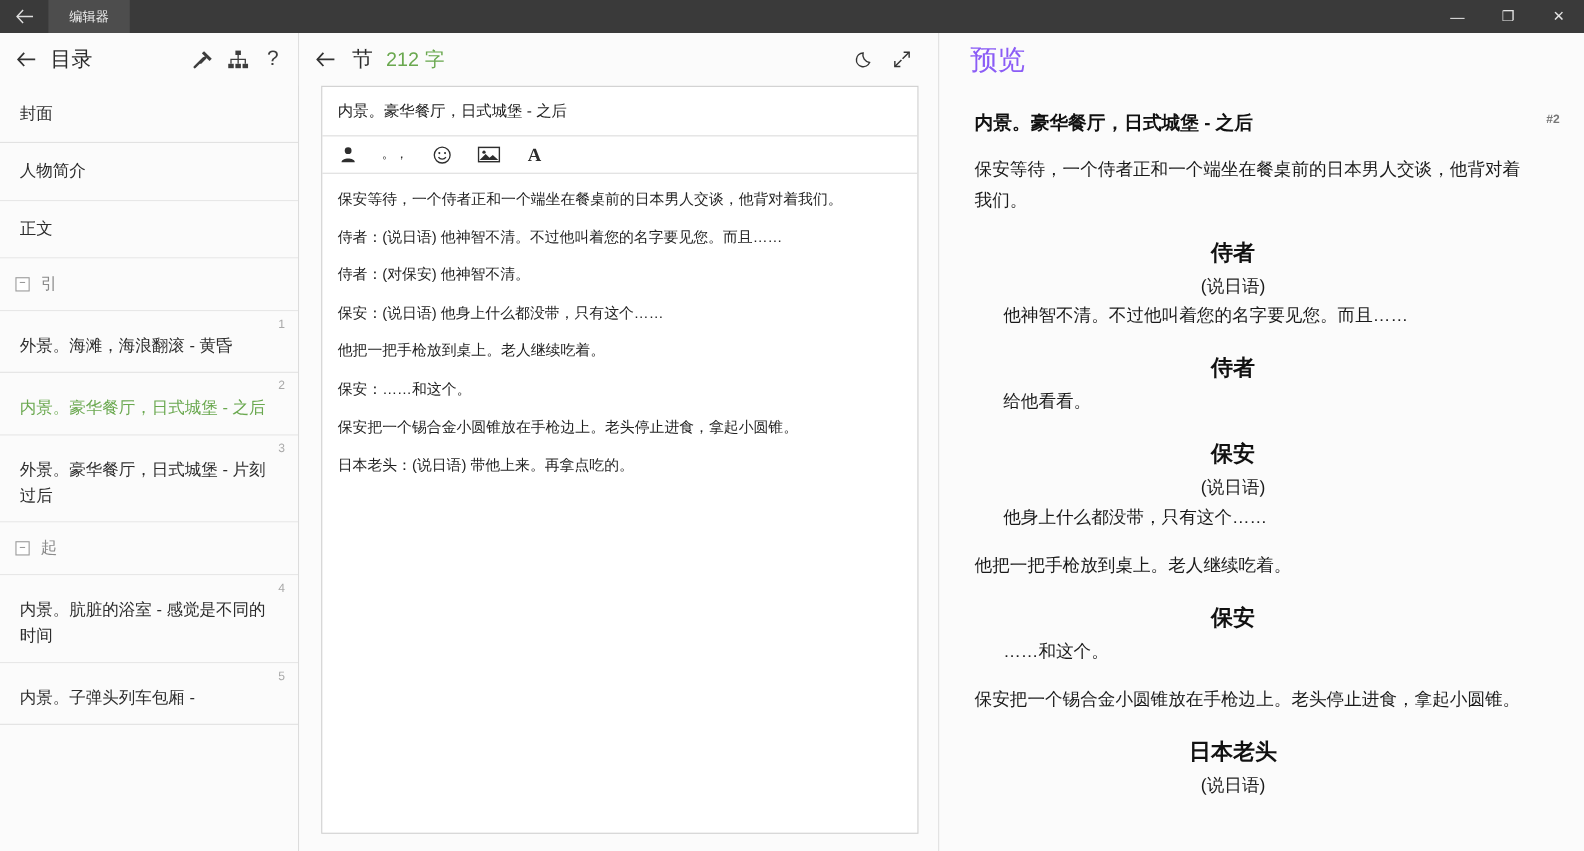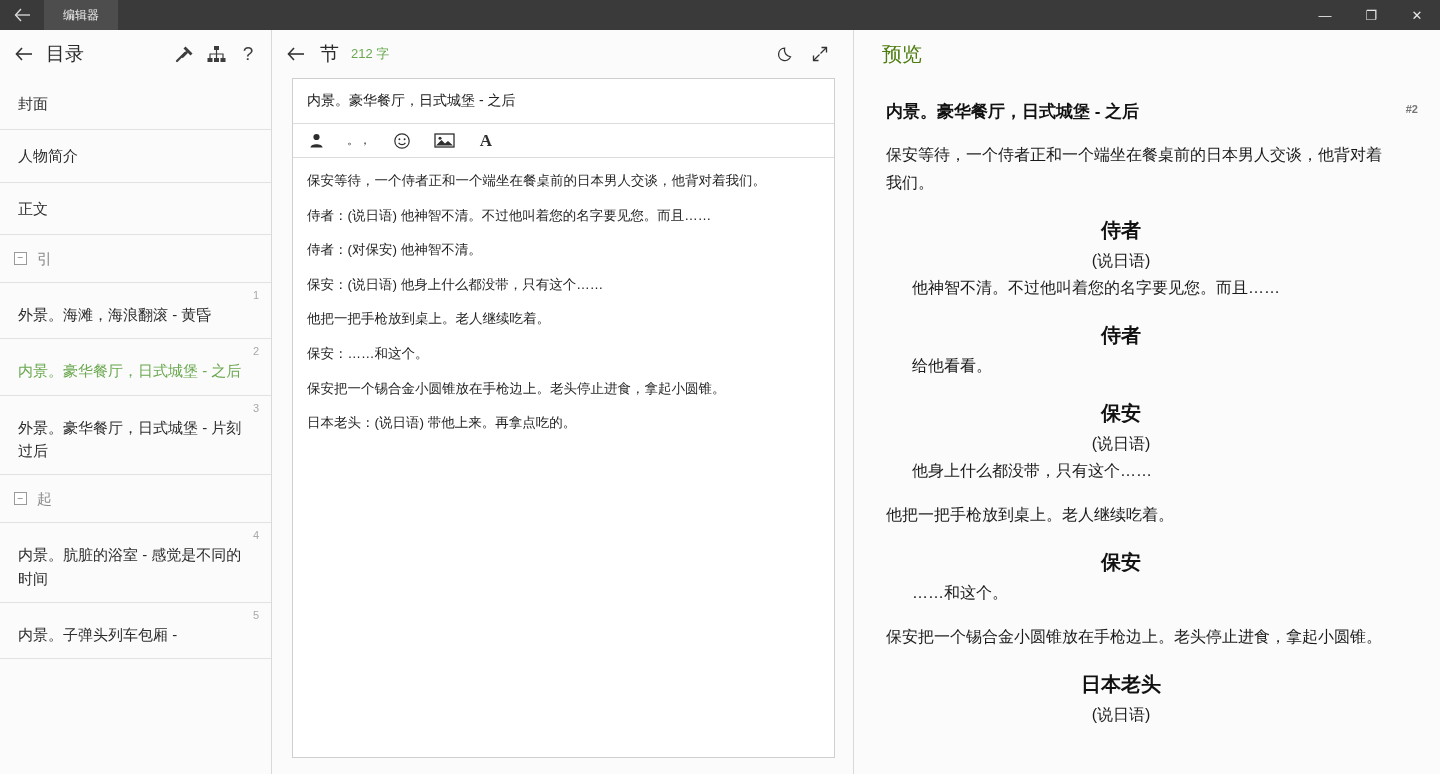--- a/index.html
+++ b/index.html
@@ -155,21 +155,21 @@
     width: 28px; height: 28px;
     display: flex; align-items: center; justify-content: center;
     font-size: 17px; color: #333;
   }
   .ed-title {
     font-size: 19px;
     color: #2b2b2b;
     margin-left: 10px;
   }
   .ed-count {
-    font-size: 13px;
+    font-size: 18px;
     color: #6aa84f;
     margin-left: 12px;
   }
   .ed-spacer { flex: 1 1 auto; }
   .ed-icon {
     width: 34px; height: 30px;
     display: flex; align-items: center; justify-content: center;
     color: #3a3a3a;
     font-size: 16px;
   }
@@ -226,21 +226,21 @@
     flex-direction: column;
     min-height: 0;
   }
   .pv-header {
     height: 48px;
     flex: 0 0 48px;
     display: flex;
     align-items: center;
     padding: 0 20px 0 28px;
   }
-  .pv-title { font-size: 20px; color: #4d7c0f; }
+  .pv-title { font-size: 25px; color: #8b5cf6; }
   .pv-body {
     flex: 1 1 auto;
     overflow: hidden;
     padding: 22px 44px 0 32px;
     position: relative;
   }
   .pv-scene-head {
     font-size: 17px;
     font-weight: bold;
     color: #111;

